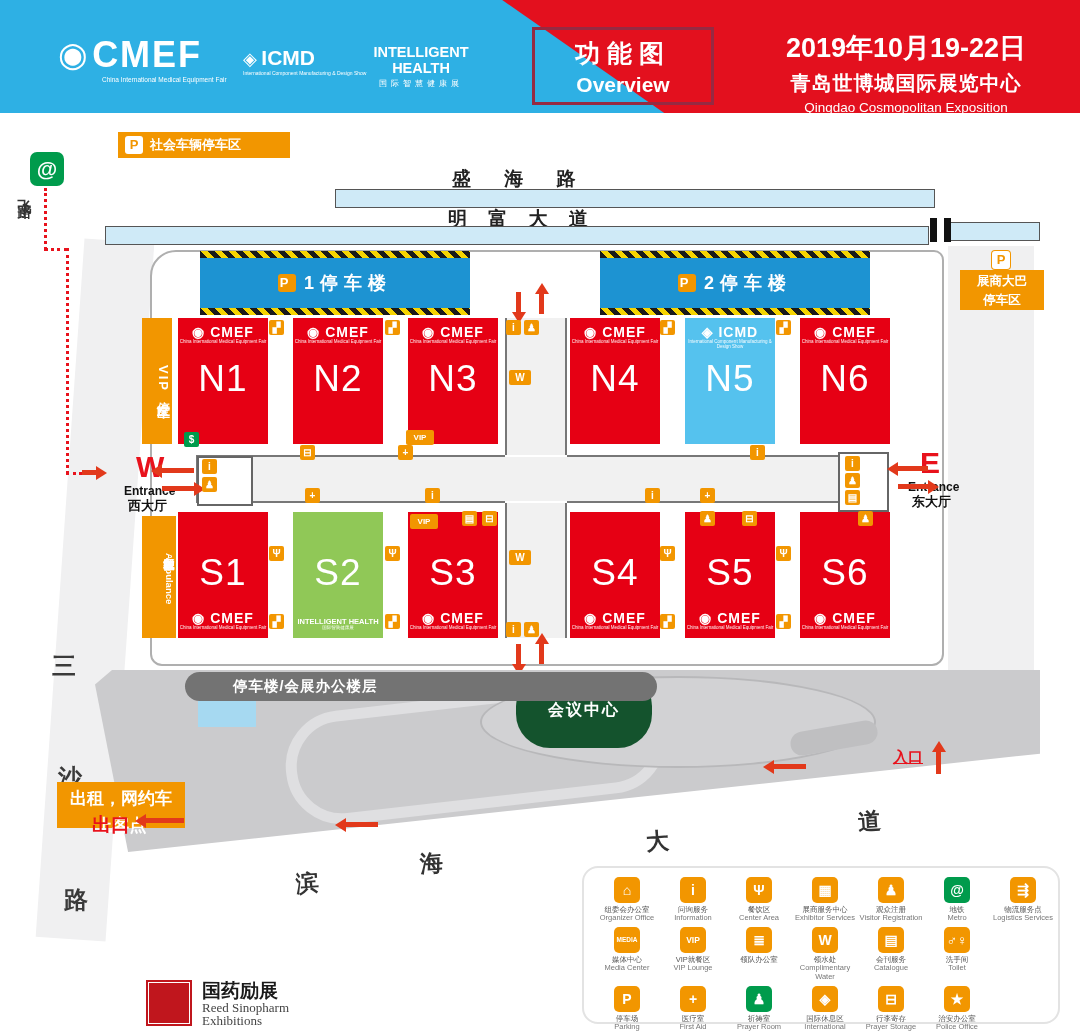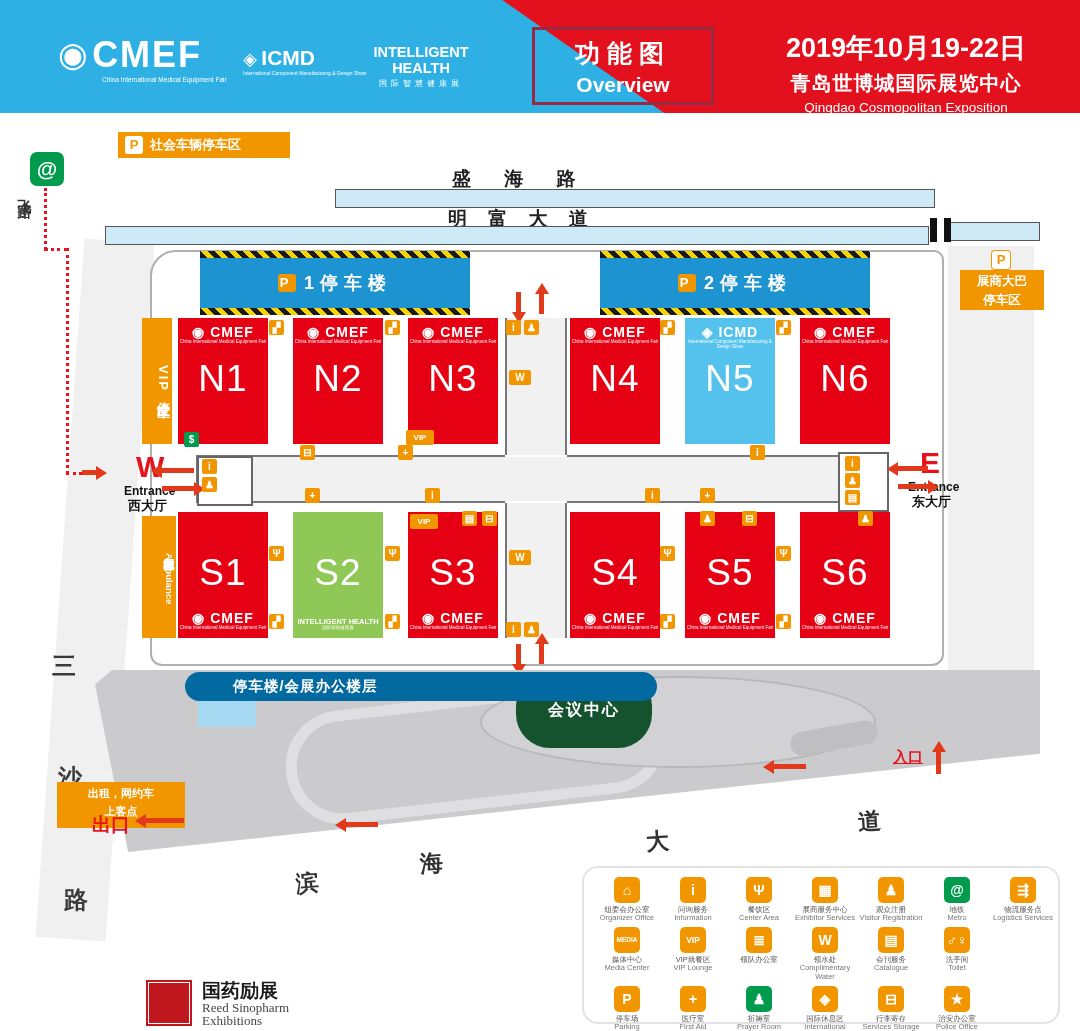--- a/index.html
+++ b/index.html
@@ -76,21 +76,21 @@
             clip-path:polygon(0% 8%,1.8% 0%,100% 0%,100% 46%,3.5% 100%);}
   .loop{position:absolute;left:285px;top:695px;width:360px;height:92px;border:11px solid #DFDFE1;
         border-radius:56px;transform:rotate(-6.5deg);}
   .cellipse{position:absolute;left:480px;top:676px;width:392px;height:88px;background:#D2D2D4;
         border:2px solid #B8B8BA;border-radius:50%;}
   .conf{position:absolute;left:516px;top:672px;width:136px;height:76px;background:#14532d;
         border-radius:34px;color:#fff;font-size:16px;font-weight:bold;display:flex;
         align-items:center;justify-content:center;letter-spacing:2px;}
   .ramp{position:absolute;left:790px;top:726px;width:88px;height:24px;background:#BFBFC1;
         border-radius:14px;transform:rotate(-10deg);}
-  .pill{position:absolute;left:185px;top:672px;width:472px;height:29px;background:#0369a1;
+  .pill{position:absolute;left:185px;top:672px;width:472px;height:29px;background:#737373;
         border-radius:15px;color:#fff;font-size:14.5px;font-weight:bold;line-height:29px;
         padding-left:48px;box-sizing:border-box;letter-spacing:1px;}
   .lblue{position:absolute;left:198px;top:701px;width:58px;height:26px;background:#A6D9F1;}
   .redtxt{position:absolute;color:#E8121C;font-weight:bold;}
   
   #legend{position:absolute;left:582px;top:866px;width:478px;height:158px;background:#fff;
           border:2px solid #E3E3E3;border-radius:16px;box-sizing:border-box;padding:9px 0 0 10px;}
   .lrow{display:flex;margin-bottom:4px;}
   .litem{width:66px;text-align:center;}
   .lic{width:26px;height:26px;line-height:26px;border-radius:5px;background:#F29600;color:#fff;
@@ -238,21 +238,21 @@
   </div>
   <div class="pill">
     <span>停车楼/会展办公楼层</span>
   </div>
   <div class="lblue"></div>
 
   <div class="redtxt" style="left:893px;top:748px;font-size:15px;text-decoration:underline;">入口</div>
   <div class="arrow w5 aU" style="left:936px;top:752px;height:22px;"></div>
   <div class="arrow h5 aL" style="left:774px;top:764px;width:32px;"></div>
 
-  <div class="obox" style="left:57px;top:782px;width:128px;height:46px;font-size:11px;text-align:center;line-height:1.6;padding-top:3px;box-sizing:border-box;">
+  <div class="obox" style="left:57px;top:782px;width:128px;height:46px;font-size:17px;text-align:center;line-height:1.6;padding-top:3px;box-sizing:border-box;">
     <div>出租，网约车</div>
     <div>上客点</div>
   </div>
   <div class="redtxt" style="left:92px;top:812px;font-size:19px;">出口</div>
   <div class="arrow h5 aL" style="left:146px;top:818px;width:38px;"></div>
   <div class="arrow h5 aL" style="left:346px;top:822px;width:32px;"></div>
 
   <div class="bin" style="left:296px;top:868px;transform:rotate(-4deg);">滨</div>
   <div class="bin" style="left:420px;top:848px;transform:rotate(-4deg);">海</div>
   <div class="bin" style="left:646px;top:826px;transform:rotate(-4deg);">大</div>
@@ -346,21 +346,21 @@
             <div class="len">Prayer Room</div>
           </div>
           <div class="litem">
             <div class="lic">◈</div>
             <div class="lcn">国际休息区</div>
             <div class="len">International Lounge</div>
           </div>
           <div class="litem">
             <div class="lic">⊟</div>
             <div class="lcn">行李寄存</div>
-            <div class="len">Services Storage</div>
+            <div class="len">Prayer Storage</div>
           </div>
           <div class="litem">
             <div class="lic">★</div>
             <div class="lcn">治安办公室</div>
             <div class="len">Police Office</div>
           </div>
         </div>
       </div>
   </div>
 

